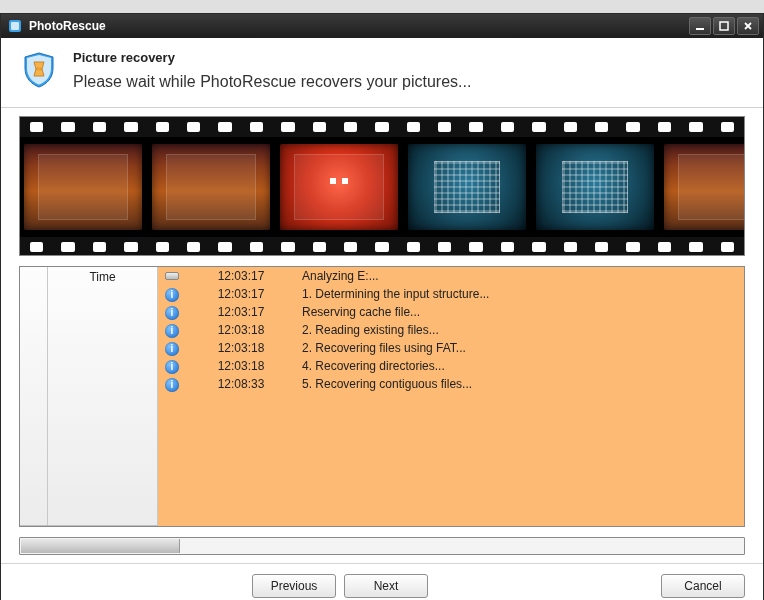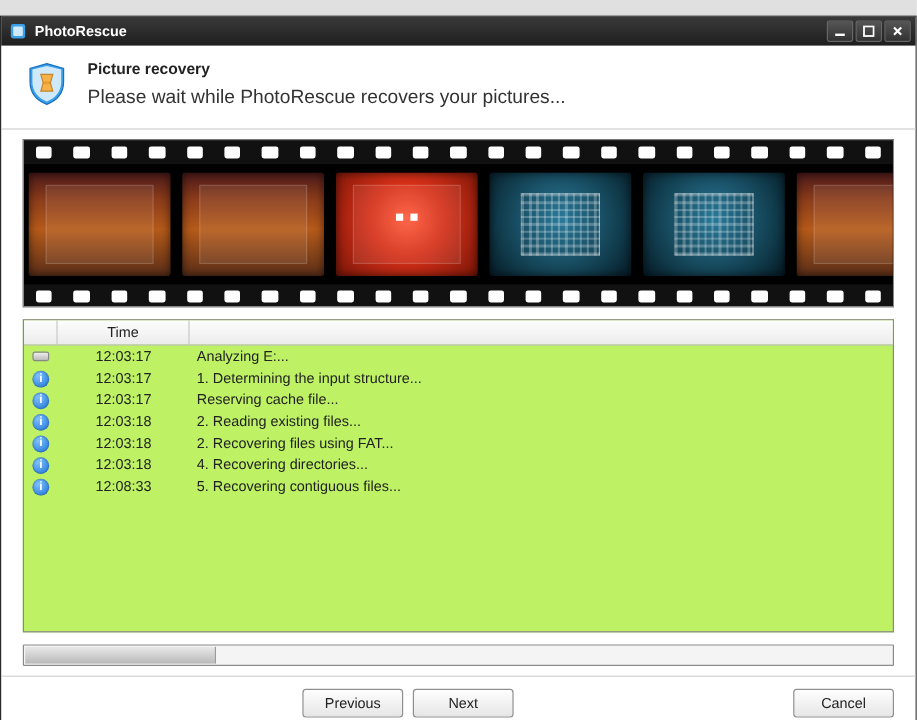--- a/index.html
+++ b/index.html
@@ -117,22 +117,22 @@
     background:
       repeating-linear-gradient(0deg, rgba(255,255,255,.25) 0 2px, transparent 2px 6px),
       repeating-linear-gradient(90deg, rgba(255,255,255,.25) 0 2px, transparent 2px 6px);
     border:1px solid rgba(255,255,255,.35);
   }
   .log-area {
     margin-top: 10px;
     border: 1px solid #888;
     flex: 1;
     display: flex;
-    flex-direction: column;
-    background: #bef264;
+    flex-direction: row;
+    background: #fdba74;
     min-height: 0;
   }
   .log-header {
     display: flex;
     background: linear-gradient(#fdfdfd,#ececec);
     border-bottom: 1px solid #bfbfbf;
     font-size: 12px;
     color: #222;
   }
   .log-header .col {

